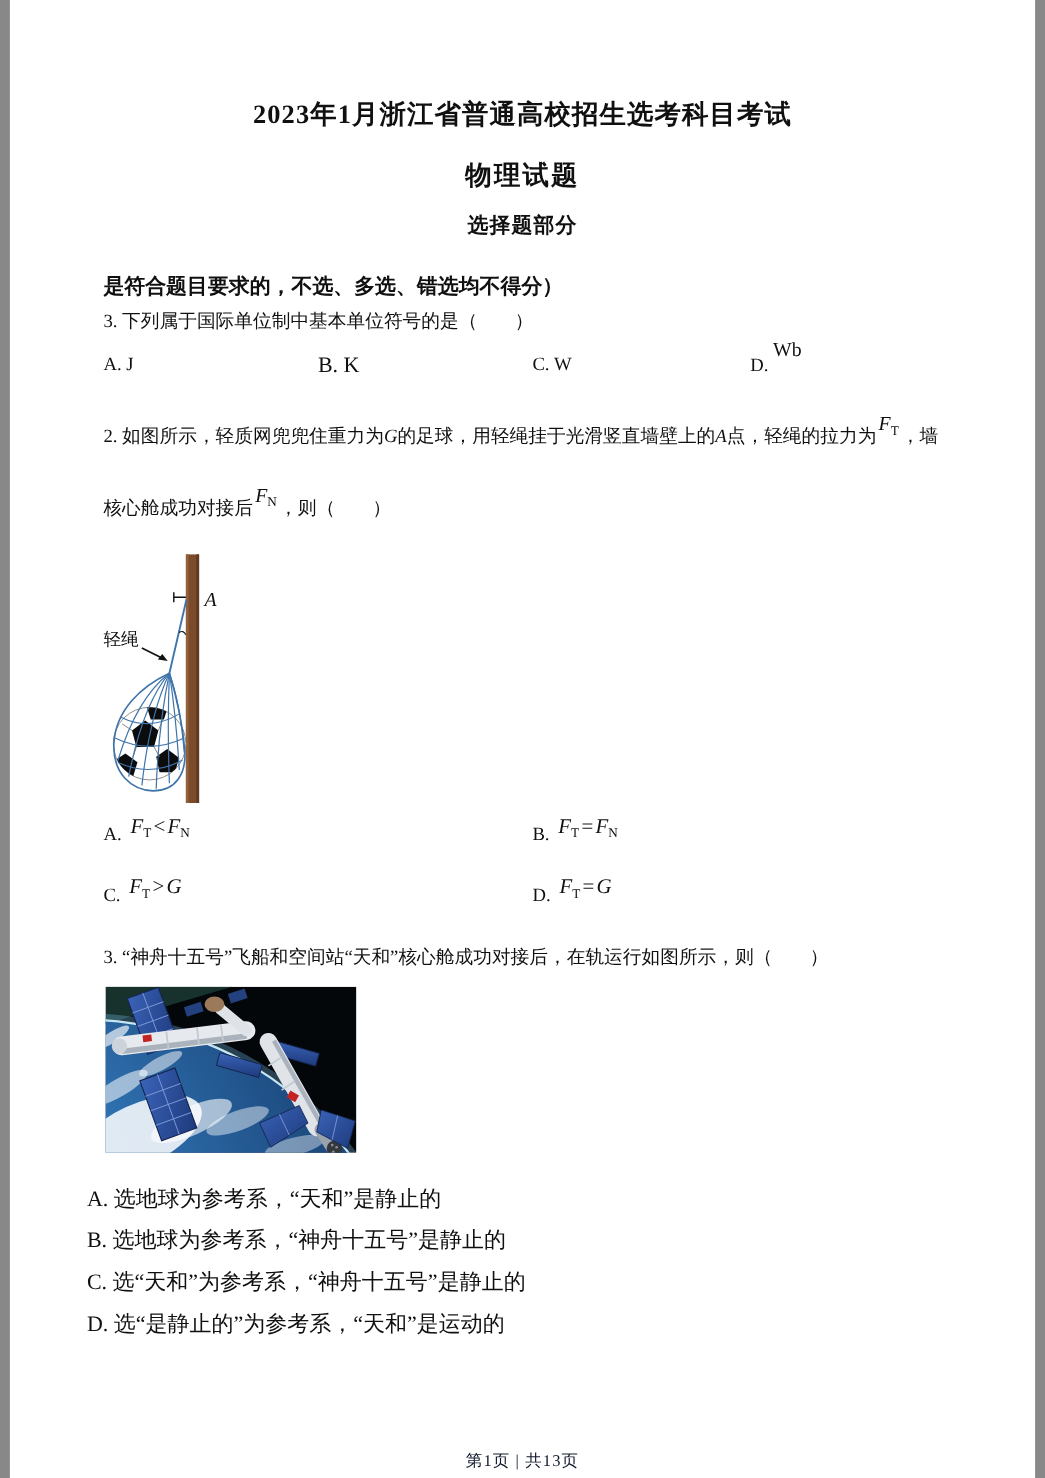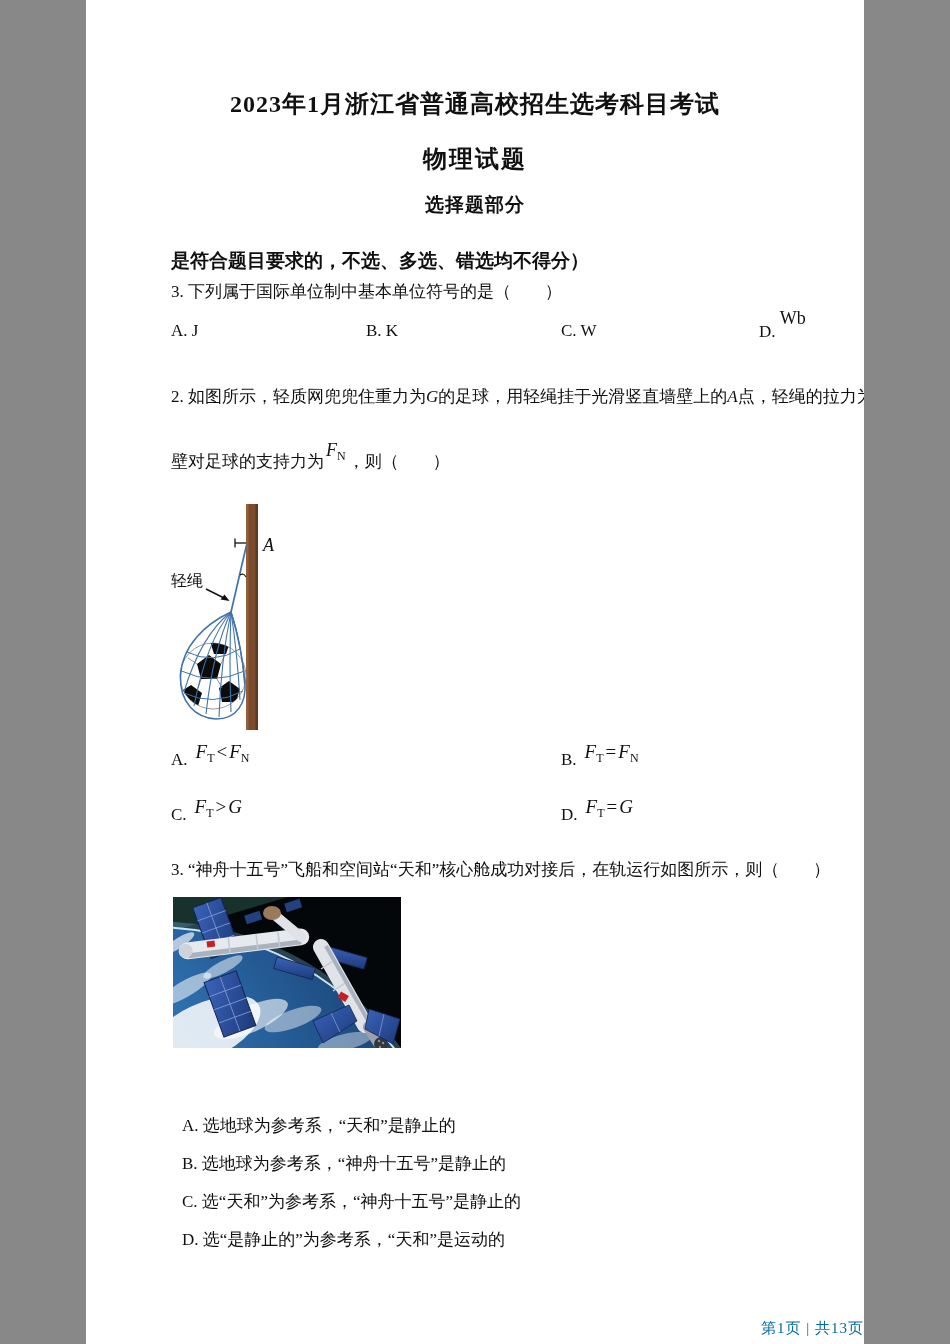--- a/index.html
+++ b/index.html
@@ -1,50 +1,50 @@
 <!DOCTYPE html>
 <html><head>
 <meta charset="utf-8">
 <style>
   html,body { margin:0; padding:0; background:#888; }
   .page {
-    position:relative; width:778px; height:1344px; margin:0 auto;
+    position:relative; width:932px; height:1344px; margin:0 auto;
     background:#ffffff; overflow:hidden;
     font-family:"Liberation Serif","DejaVu Serif",serif; color:#101010;
   }
   .abs { position:absolute; }
   .center { left:0; width:100%; text-align:center; }
   .doc-title { top:88px; font-size:24px; font-weight:bold; letter-spacing:1px; }
   .doc-subtitle { top:143px; font-size:24px; font-weight:bold; letter-spacing:2px; }
   .section-head { top:192px; font-size:19px; font-weight:bold; letter-spacing:1px; }
   .part-head { left:85px; width:784px; font-size:19px; font-weight:bold; line-height:29px; }
   .ph1 { top:217px; } .ph2 { top:246px; }
   .stem { left:85px; width:790px; font-size:17px; }
   .q1-stem { top:280px; }
   .optA1 { top:321px; left:85px; font-size:17px; }
-  .optB1 { top:321px; left:280px; font-size:17px; }
+  .optB1 { top:321px; left:280px; font-size:20px; }
   .optC1 { top:321px; left:475px; font-size:17px; }
   .optD1 { top:321px; left:673px; font-size:17px; }
   .raised { position:relative; top:-13px; display:inline-block; font-size:18px; }
   .q2-l1 { top:385px; }
   .q2-l2 { top:450px; }
   .mvar { font-style:italic; }
   .mfrm { position:relative; top:-11px; display:inline-block; font-size:18px; padding:0 2px; }
   .mfrm sub, .opt-frm sub { font-size:12px; font-style:normal; vertical-align:-4px; }
   .q2row1 { top:748px; } .q2row2 { top:803px; }
   .q2optL { left:85px; } .q2optR { left:475px; }
   .q2opt { font-size:17px; }
   .opt-frm { position:relative; top:-7px; display:inline-block; font-size:19px; font-style:italic; margin-left:8px; }
   .opt-frm .op { font-style:normal; padding:0 2px; }
   .q3-stem { top:858px; }
-  .q3opt { left:96px; font-size:17px;margin-top:38px; }
+  .q3opt { left:70px; font-size:20px; }
   .q3a { top:1076px; } .q3b { top:1114px; } .q3c { top:1152px; } .q3d { top:1190px; }
   .net-figure { left:85px; top:500px; }
   .station-photo { left:87px; top:897px; }
-  .footer { top:1319px; font-size:15px; color:#0369a1; letter-spacing:1px;text-align:right; }
+  .footer { top:1319px; font-size:15px; color:#0f172a; letter-spacing:1px; }
   svg text.cjk { font-family:"Liberation Serif","DejaVu Serif",serif; }
 </style>
 </head>
 <body>
 
 <div class="page">
 
   <div class="abs center doc-title">2023年1月浙江省普通高校招生选考科目考试</div>
   <div class="abs center section-head">选择题部分</div>
   <div class="abs center doc-subtitle">物理试题</div>
@@ -54,21 +54,21 @@
   <div class="abs stem q1-stem">3. 下列属于国际单位制中基本单位符号的是（　　）</div>
   <div class="abs optA1"><span>A.</span> <span>J</span></div>
   <div class="abs optB1"><span>B.</span> <span>K</span></div>
   <div class="abs optC1"><span>C.</span> <span>W</span></div>
   <div class="abs optD1"><span>D.</span> <span class="raised">Wb</span></div>
 
   <div class="abs stem q2-l1">
     <span>2. 如图所示，轻质网兜兜住重力为</span><span class="mvar">G</span><span>的足球，用轻绳挂于光滑竖直墙壁上的</span><span class="mvar">A</span><span>点，轻绳的拉力为</span><span class="mfrm"><span class="mvar">F</span><sub>T</sub></span><span>，墙</span>
   </div>
   <div class="abs stem q2-l2">
-    <span>壁对足球的支持力为</span><span class="mfrm"><span class="mvar">F</span><sub>N</sub></span><span>，则（　　）</span>
+    <span>核心舱成功对接后</span><span class="mfrm"><span class="mvar">F</span><sub>N</sub></span><span>，则（　　）</span>
   </div>
 
   <svg class="abs net-figure" width="190" height="233" viewBox="0 0 190 233">
 
     <rect x="75" y="4" width="12" height="226" fill="#7b4b2c"></rect>
     <rect x="75" y="4" width="2.5" height="226" fill="#93603c"></rect>
     <rect x="84.5" y="4" width="2.5" height="226" fill="#5e3a20"></rect>
 
     <line x1="64" y1="43" x2="75" y2="43" stroke="#111" stroke-width="1.3"></line>
     <line x1="64" y1="38.5" x2="64" y2="47.5" stroke="#111" stroke-width="1.3"></line>

